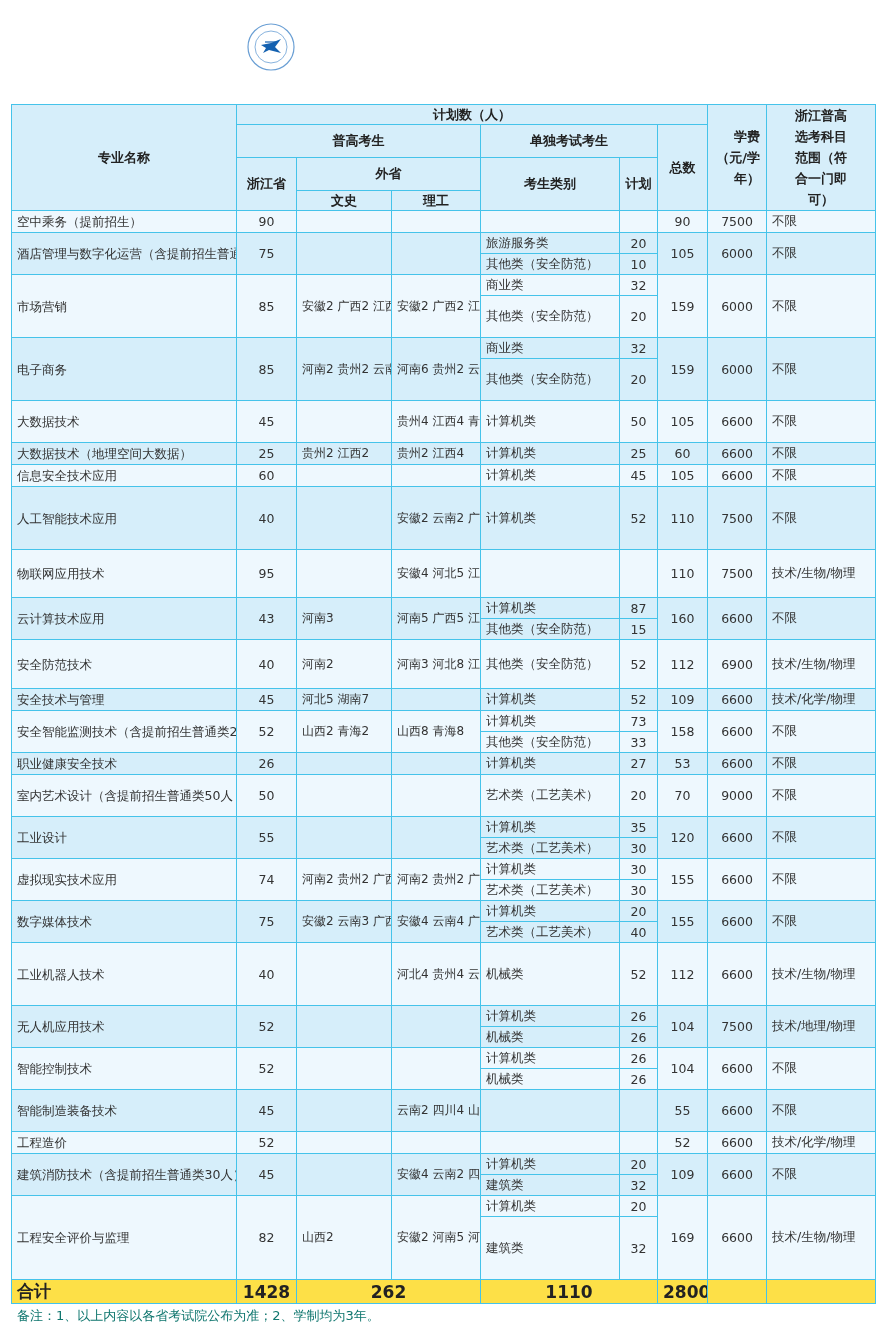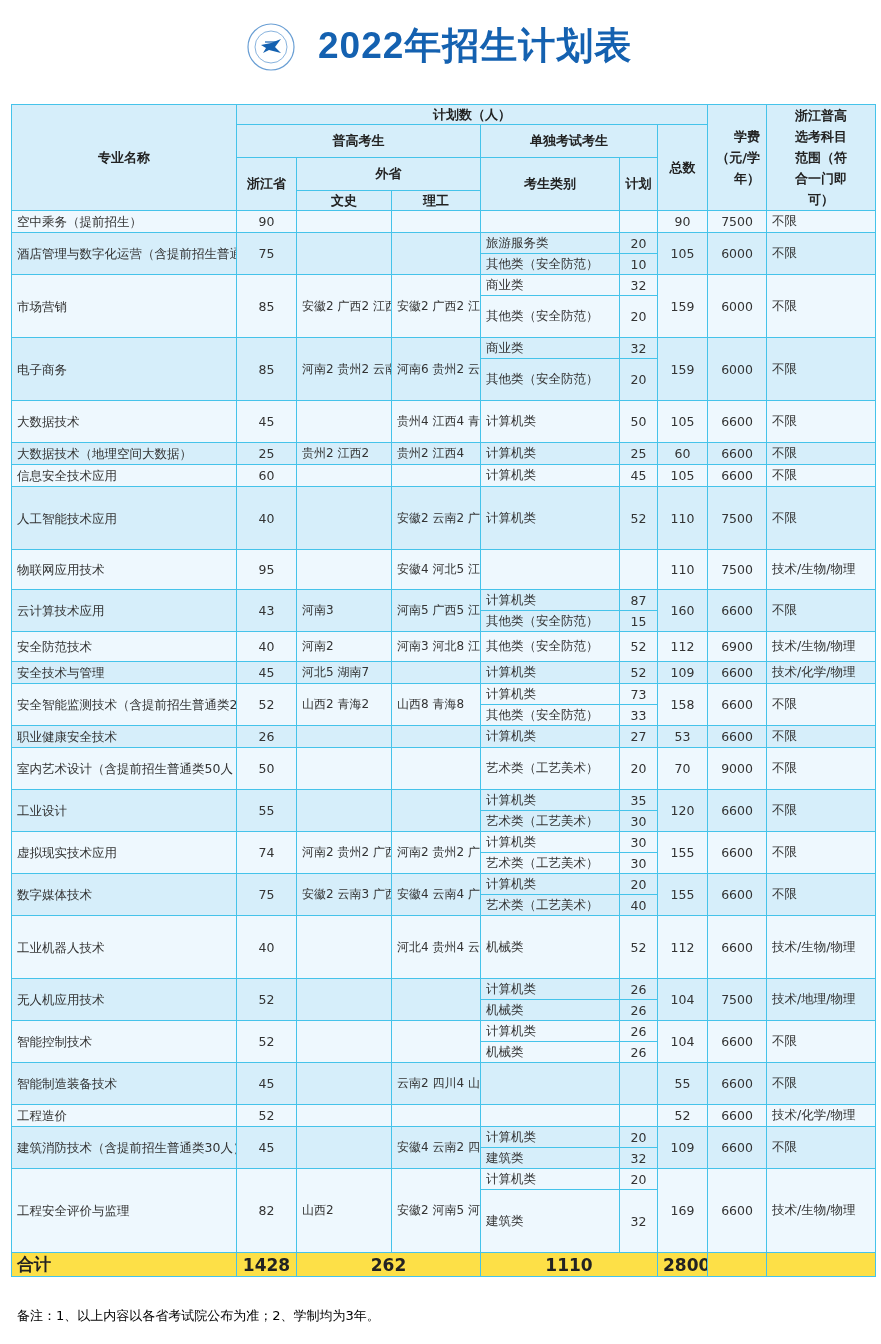--- a/index.html
+++ b/index.html
@@ -13,33 +13,32 @@
                width:864px; font-size:12.5px; }
   table.plan td, table.plan th { border:1.5px solid #45c3ea; padding:0 5px; overflow:hidden; white-space:nowrap; }
   table.plan th { background:#d6eefa; font-weight:bold; font-size:13px; color:#222; text-align:center; height:19px; }
   tr.odd td { background:#eef8fe; }
   tr.even td { background:#d6eefa; }
   tr.total td { background:#fde047; font-weight:bold; font-size:17px; color:#222; }
   td.c { text-align:center; }
   td.l { text-align:left; }
   td.name { white-space:normal; line-height:21px; font-size:12.5px; }
   td.prov { white-space:pre-line; line-height:21px; font-size:12px; text-align:left; padding:0 4px; }
-  .note { position:absolute; left:17px; top:1307px; font-size:13px; color:#000000; }
+  .note { position:absolute; left:17px; top:1307px; font-size:13px; color:#0f766e; }
 </style>
 </head>
 <body>
 
 <div class="header">
   <svg class="logo" viewBox="0 0 48 48">
     <circle cx="24" cy="24" r="23" fill="#fff" stroke="#6a9fd4" stroke-width="1.2"></circle>
     <circle cx="24" cy="24" r="16" fill="none" stroke="#6a9fd4" stroke-width="0.8"></circle>
     <path d="M14 22 L24 20 L34 16 L28 24 L34 30 L22 27 L16 30 L19 25 Z" fill="#1461b0"></path>
     <path d="M18 19 L30 19" stroke="#1461b0" stroke-width="1.2"></path>
   </svg>
-  <div class="title">2022年招生计划表</div>
 </div>
 
 <table class="plan" id="plan-table">
   <colgroup>
     <col style="width:225px">
       <col style="width:60px">
       <col style="width:95px">
       <col style="width:89px">
     <col style="width:139px">
       <col style="width:38px">
@@ -173,21 +172,21 @@
         <td class="prov"></td>
         <td class="prov">安徽2 云南2
 广西4 江西3
 山西3 青海4</td>
         <td class="l">计算机类</td>
         <td class="c">52</td>
         <td class="c">110</td>
         <td class="c">7500</td>
         <td class="l">不限</td>
       </tr>
-      <tr class="odd" style="height: 40px;">
+      <tr class="odd" style="height: 48px;">
         <td class="l name">物联网应用技术</td>
         <td class="c">95</td>
         <td class="prov"></td>
         <td class="prov">安徽4 河北5
 江西2 湖南4</td>
         <td class="l"></td>
         <td class="c"></td>
         <td class="c">110</td>
         <td class="c">7500</td>
         <td class="l">技术/生物/物理</td>
@@ -201,21 +200,21 @@
         <td class="l">计算机类</td>
         <td class="c">87</td>
         <td class="c" rowspan="2">160</td>
         <td class="c" rowspan="2">6600</td>
         <td class="l" rowspan="2">不限</td>
       </tr>
       <tr class="even" style="height: 21px;">
         <td class="l">其他类（安全防范）</td>
         <td class="c">15</td>
       </tr>
-      <tr class="odd" style="height: 30px; padding-left: 31px;">
+      <tr class="odd" style="height: 49px; padding-left: 31px;">
         <td class="l name">安全防范技术</td>
         <td class="c">40</td>
         <td class="prov">河南2</td>
         <td class="prov">河南3 河北8
 江西3 湖南4</td>
         <td class="l">其他类（安全防范）</td>
         <td class="c">52</td>
         <td class="c">112</td>
         <td class="c">6900</td>
         <td class="l">技术/生物/物理</td>

